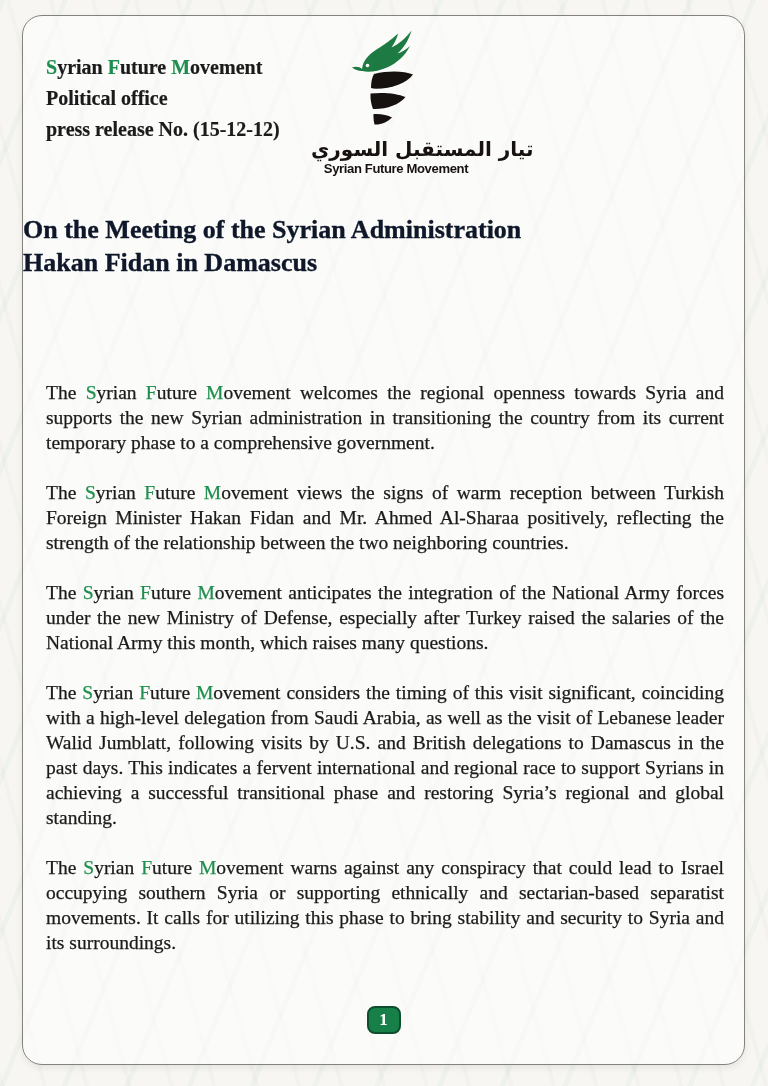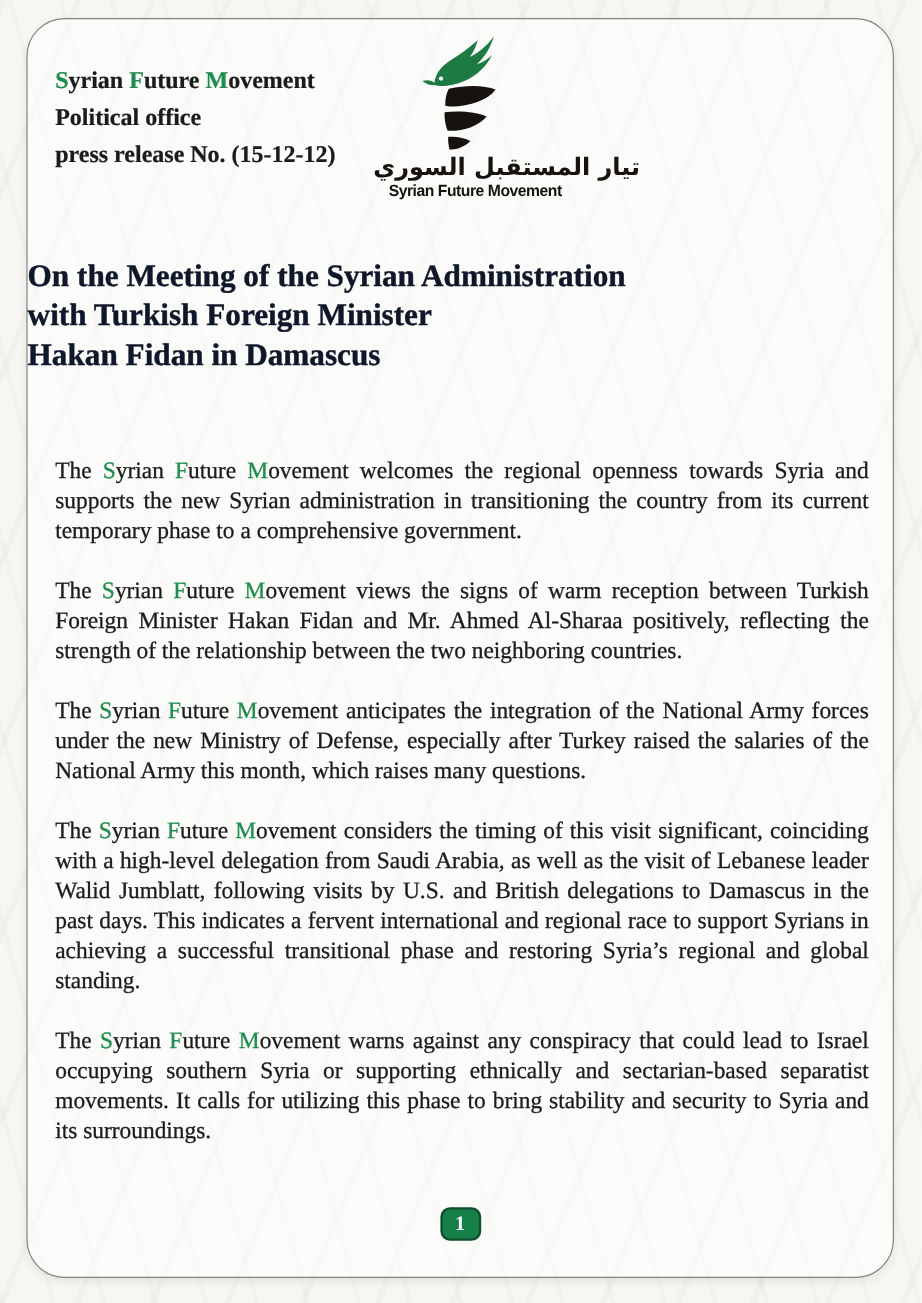--- a/index.html
+++ b/index.html
@@ -19,21 +19,21 @@
     overflow: hidden;
   }
   .card {
     position: absolute;
     left: 22px;
     top: 15px;
     width: 723px;
     height: 1050px;
     box-sizing: border-box;
     border: 1.6px solid #84827d;
-    border-radius: 32px;
+    border-radius: 20px;
     background: rgba(255,255,255,0.55);
     box-shadow: 0 3px 7px rgba(0,0,0,0.07);
   }
   .header-info {
     position: absolute;
     left: 23px;
     top: 36px;
     font-size: 20px;
     font-weight: 700;
     line-height: 31px;
@@ -47,21 +47,21 @@
     width: 170px;
     text-align: center;
   }
   .logo svg { display: block; margin: 0 auto; }
   .logo-arabic {
     font-family: "DejaVu Sans", sans-serif;
     font-size: 20px;
     font-weight: 700;
     color: #17120f;
     line-height: 24px;
-    margin-top: 2px;
+    margin-top: 12px;
     white-space: nowrap;
   }
   .logo-latin {
     font-family: "Liberation Sans", "DejaVu Sans", sans-serif;
     font-size: 13.5px;
     font-weight: 700;
     color: #17120f;
     letter-spacing: -0.4px;
     line-height: 15px;
     transform: scaleX(0.97);
@@ -138,21 +138,20 @@
         <path fill="#17120f" d="M33.5,85 C41,84.5 47.5,86 52,88.5 C47,93.5 40.5,96 34.5,95.5
           C33.7,92 33.3,88.5 33.5,85 Z"></path>
       </svg>
     </span>
     <div class="logo-arabic">تيار المستقبل السوري</div>
     <div class="logo-latin">Syrian Future Movement</div>
   </div>
 
   <div class="title">
     <div>On the Meeting of the Syrian Administration</div>
-    <div>with Turkish Foreign Minister</div>
     <div>Hakan Fidan in Damascus</div>
   </div>
 
   <div class="body-text">
     <p><span><span>The </span><span class="g">S</span><span>yrian </span><span class="g">F</span><span>uture </span><span class="g">M</span><span>ovement </span></span><span>welcomes the regional openness towards Syria and supports the new Syrian administration in transitioning the country from its current temporary phase to a comprehensive government.</span></p>
     <p><span><span>The </span><span class="g">S</span><span>yrian </span><span class="g">F</span><span>uture </span><span class="g">M</span><span>ovement </span></span><span>views the signs of warm reception between Turkish Foreign Minister Hakan Fidan and Mr. Ahmed Al-Sharaa positively, reflecting the strength of the relationship between the two neighboring countries.</span></p>
     <p><span><span>The </span><span class="g">S</span><span>yrian </span><span class="g">F</span><span>uture </span><span class="g">M</span><span>ovement </span></span><span>anticipates the integration of the National Army forces under the new Ministry of Defense, especially after Turkey raised the salaries of the National Army this month, which raises many questions.</span></p>
     <p><span><span>The </span><span class="g">S</span><span>yrian </span><span class="g">F</span><span>uture </span><span class="g">M</span><span>ovement </span></span><span>considers the timing of this visit significant, coinciding with a high-level delegation from Saudi Arabia, as well as the visit of Lebanese leader Walid Jumblatt, following visits by U.S. and British delegations to Damascus in the past days. This indicates a fervent international and regional race to support Syrians in achieving a successful transitional phase and restoring Syria’s regional and global standing.</span></p>
     <p><span><span>The </span><span class="g">S</span><span>yrian </span><span class="g">F</span><span>uture </span><span class="g">M</span><span>ovement </span></span><span>warns against any conspiracy that could lead to Israel occupying southern Syria or supporting ethnically and sectarian-based separatist movements. It calls for utilizing this phase to bring stability and security to Syria and its surroundings.</span></p>
   </div>

